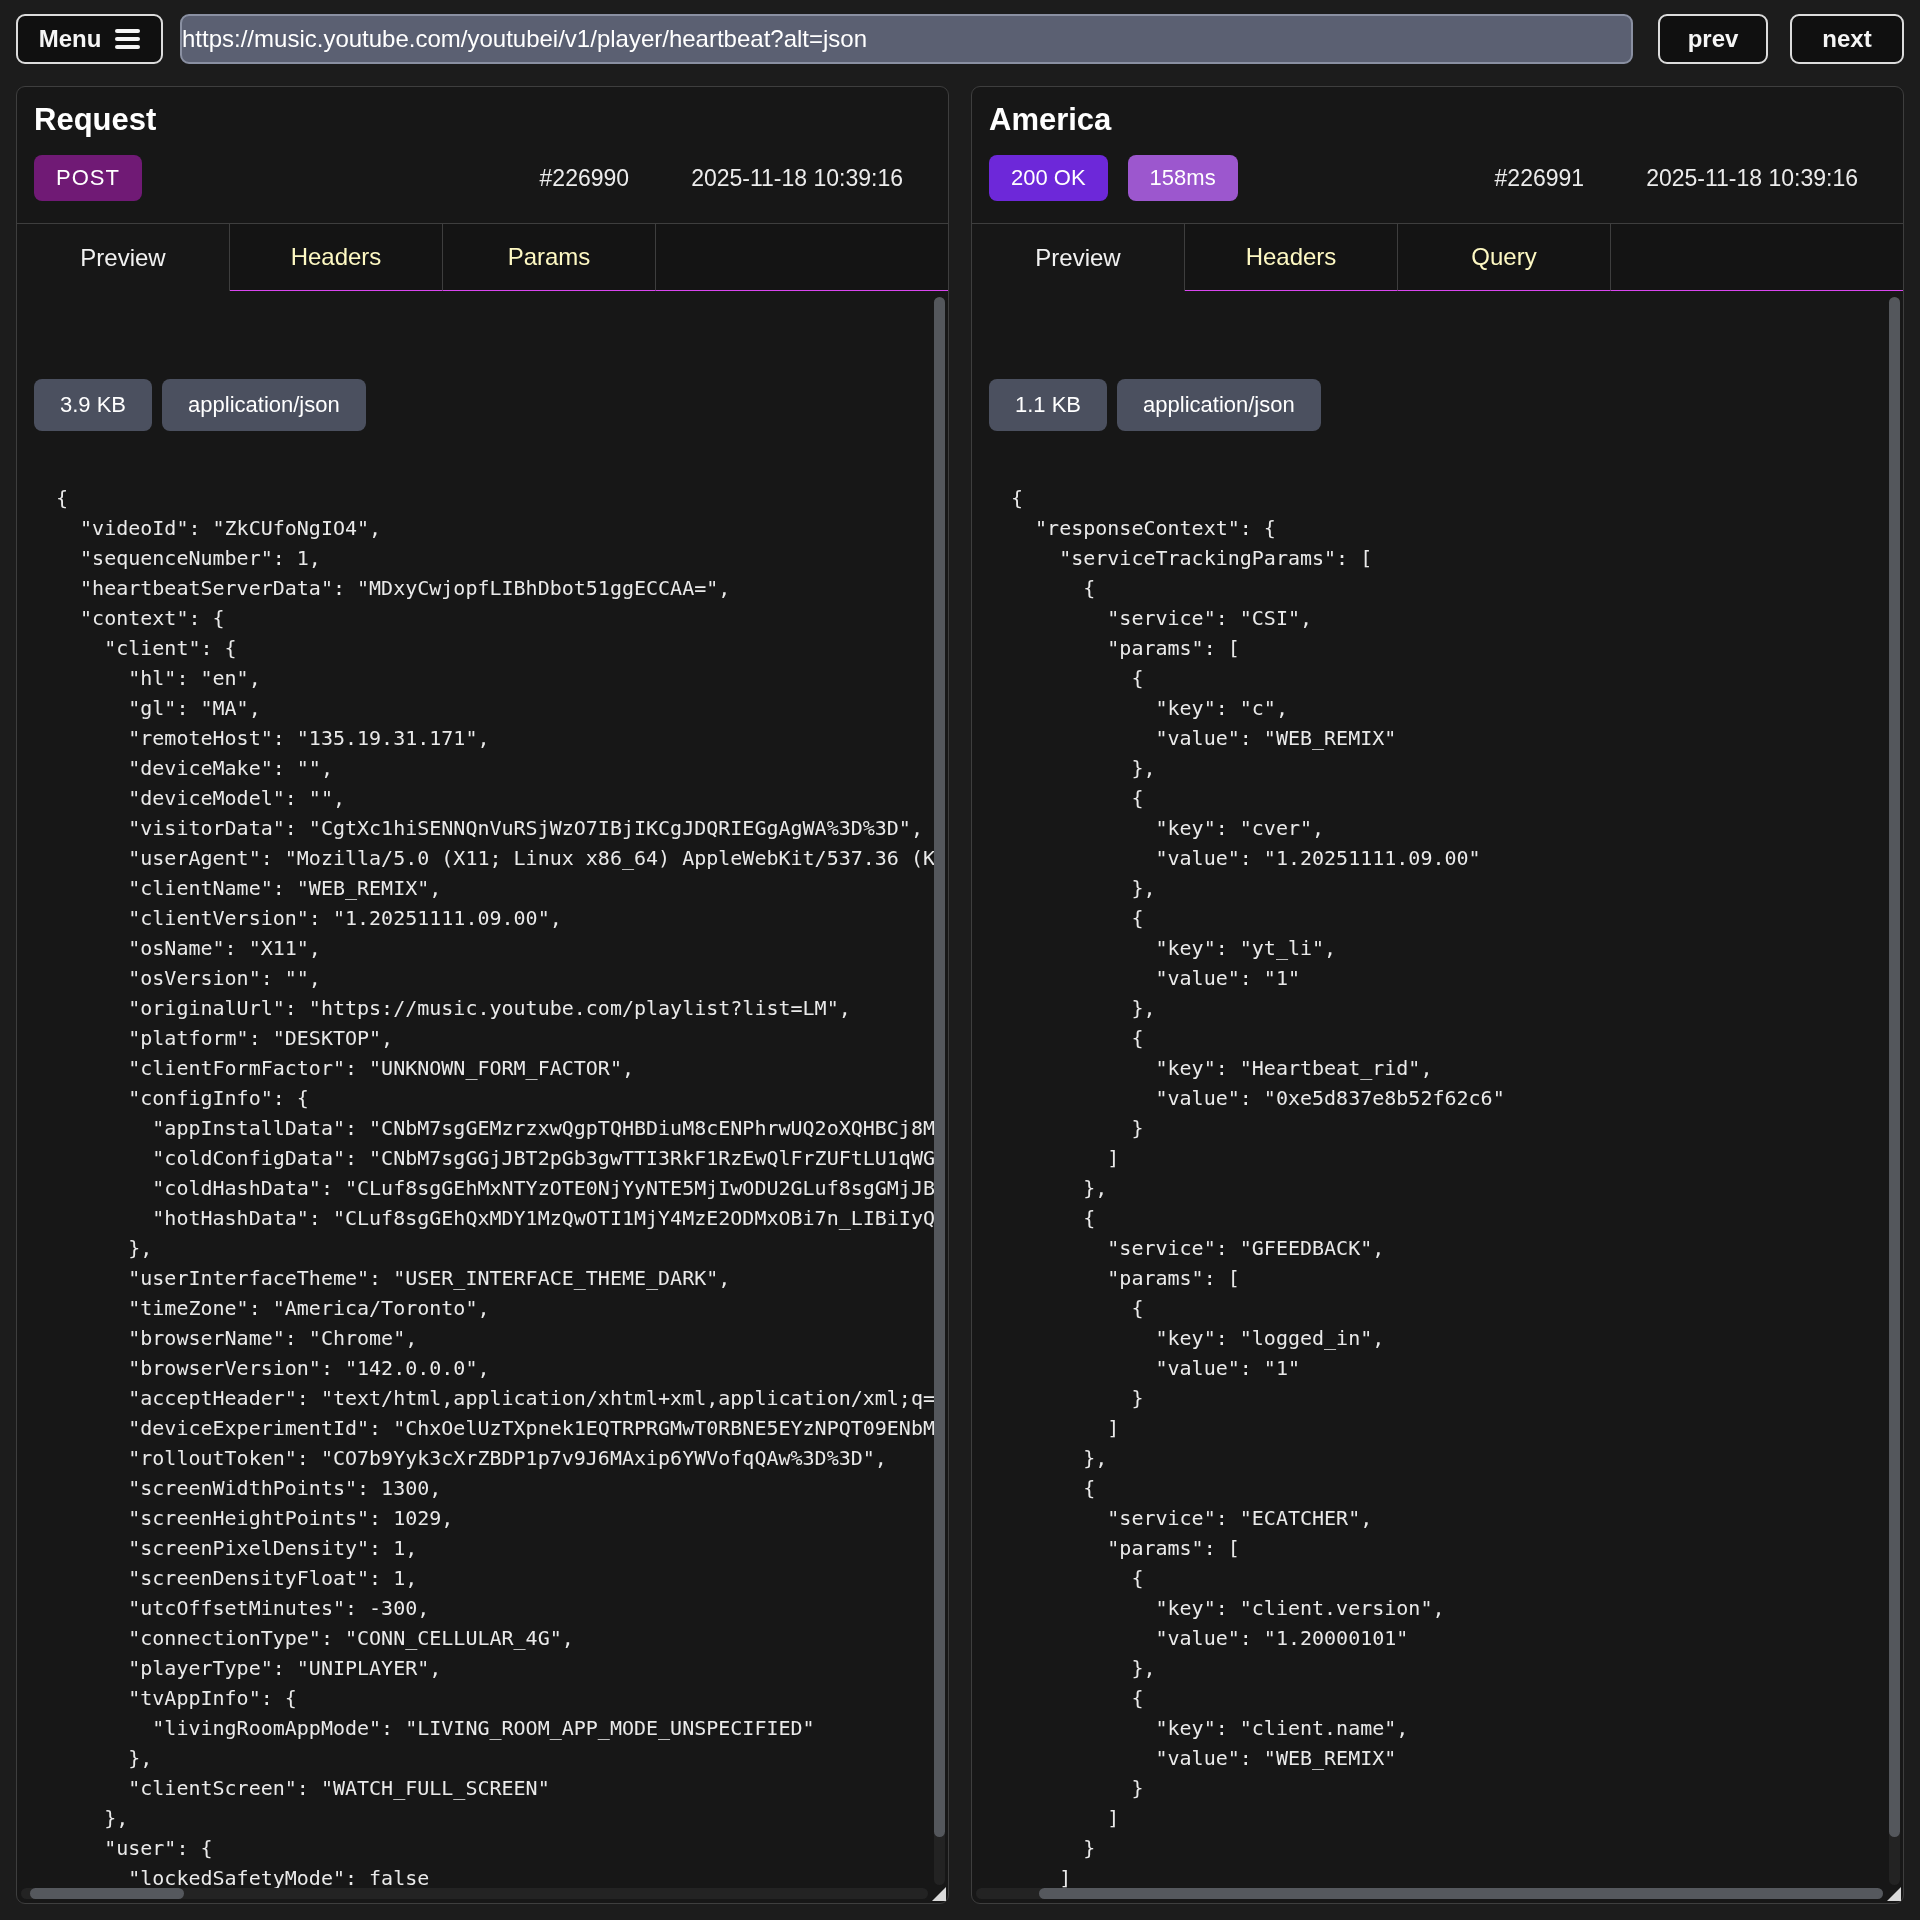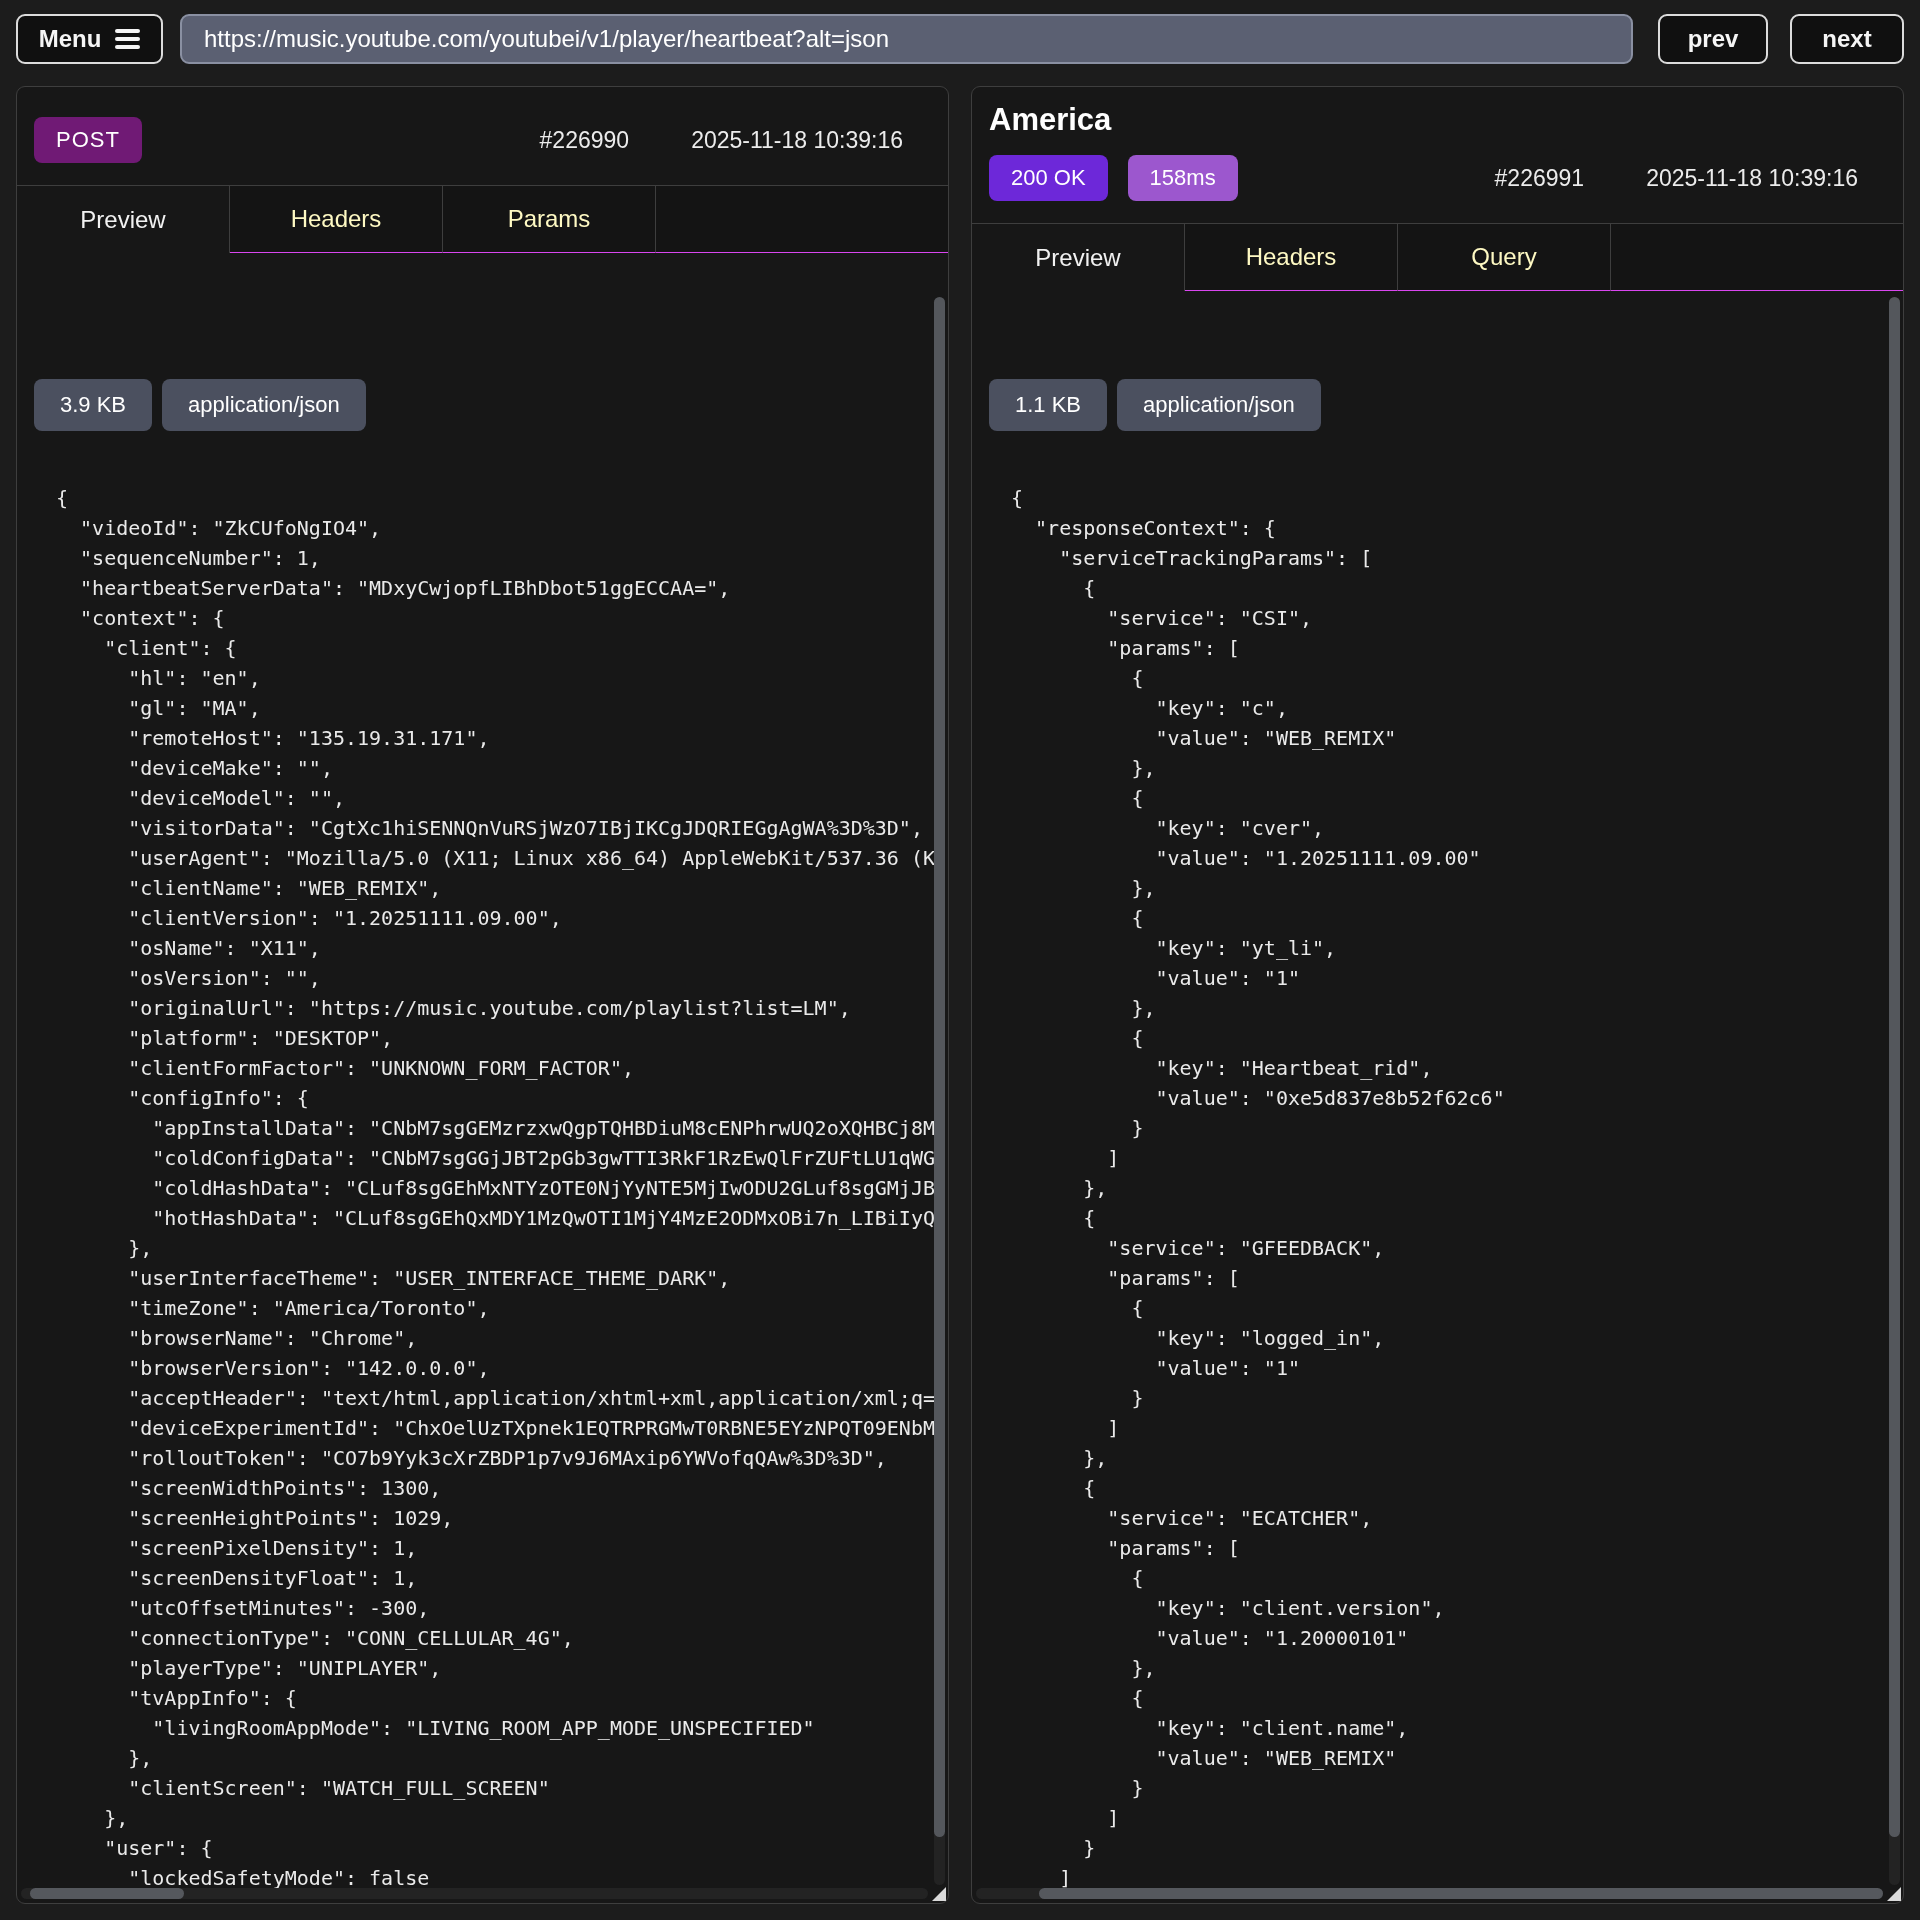--- a/index.html
+++ b/index.html
@@ -10,21 +10,21 @@
   .topbar { position:absolute; top:14px; left:16px; width:1888px; height:50px;
             display:flex; align-items:stretch; }
   .btn { background:#101010; border:2px solid #dcdcdc; border-radius:9px;
          color:#f5f5f5; font-size:24px; font-weight:700;
          display:flex; align-items:center; justify-content:center; cursor:pointer; }
   .menu-btn { width:147px; gap:14px; }
   .burger { display:flex; flex-direction:column; gap:4px; }
   .burger i { display:block; width:25px; height:4px; background:#f5f5f5; border-radius:2px; }
   .url-box { flex:1; margin-left:17px; margin-right:25px; background:#5b6072;
              border:2px solid #8a90a2; border-radius:9px; color:#ffffff;
-             font-size:24px; display:flex; align-items:center; padding-left:22px;
+             font-size:24px; display:flex; align-items:center; 
              white-space:nowrap; overflow:hidden; }
   .prev-btn { width:110px; margin-right:22px; }
   .next-btn { width:114px; }
 
   
   .panel { position:absolute; top:86px; width:933px; height:1818px;
            background:#171717; border:1px solid #3e3e3e; border-radius:9px; }
   .panel.request  { left:16px; }
   .panel.response { left:971px; }
 
@@ -90,20 +90,21 @@
   <div class="btn prev-btn">
     <span>prev</span>
   </div>
   <div class="btn next-btn">
     <span>next</span>
   </div>
 </div>
 
 <div class="panel request">
   <div class="panel-header">
+    <div class="panel-title">Request</div>
     <div class="meta-row">
       <span class="pill method">POST</span>
       <span class="meta-spacer"></span>
       <span class="meta-id">#226990</span>
       <span class="meta-date">2025-11-18 10:39:16</span>
     </div>
   </div>
   <div class="tabs">
     <div class="tab active">
       <span>Preview</span>

